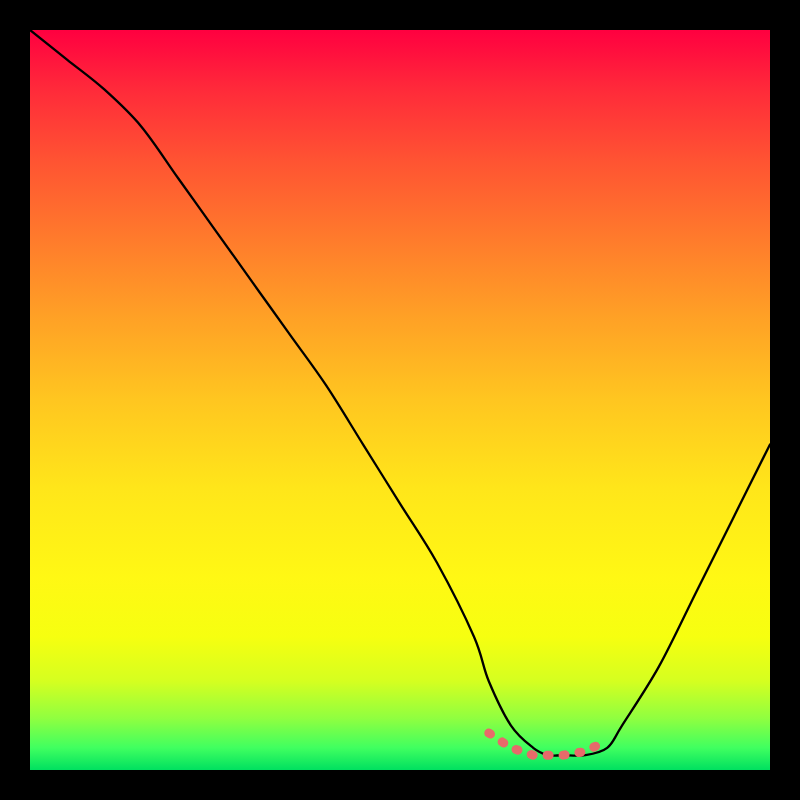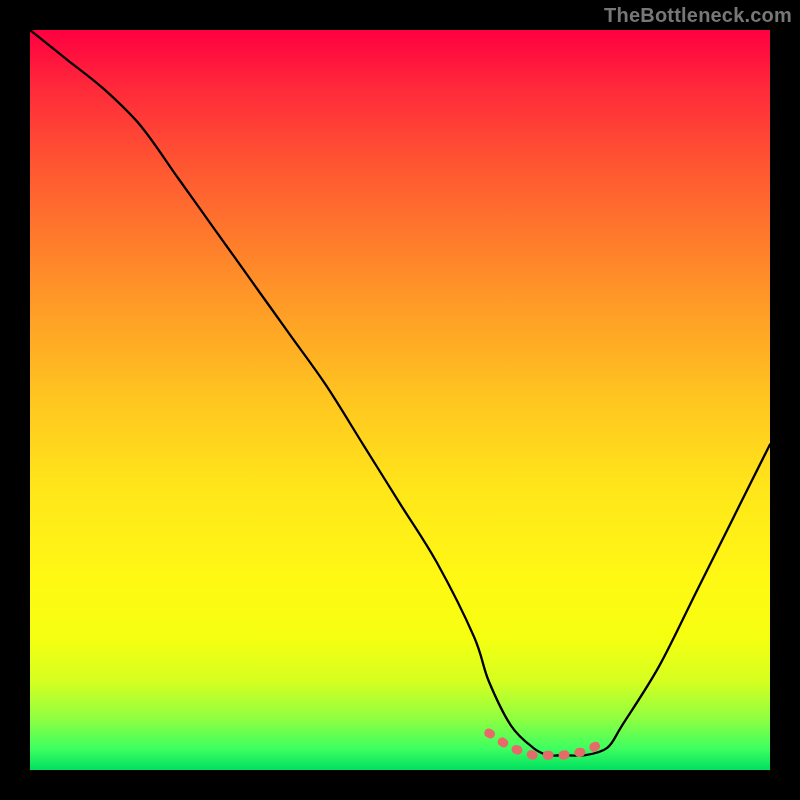--- a/index.html
+++ b/index.html
@@ -45,20 +45,19 @@
   svg.curve {
     position: absolute;
     left: 0; top: 0;
     width: 740px; height: 740px;
   }
 </style>
 </head>
 <body>
 
 <div class="stage">
-  <div class="watermark">TheBottleneck.com</div>
   <div class="plot">
     <svg class="curve" viewBox="0 0 740 740" preserveAspectRatio="none">
       <path fill="none" stroke="#000000" stroke-width="2.3" stroke-linecap="round" stroke-linejoin="round" d="M 0.0 0.0 C 6.2 4.9, 24.7 19.7, 37.0 29.6 C 49.3 39.5, 61.7 48.1, 74.0 59.2 C 86.3 70.3, 98.7 81.4, 111.0 96.2 C 123.3 111.0, 135.7 130.7, 148.0 148.0 C 160.3 165.3, 172.7 182.5, 185.0 199.8 C 197.3 217.1, 209.7 234.3, 222.0 251.6 C 234.3 268.9, 246.7 286.1, 259.0 303.4 C 271.3 320.7, 283.7 336.7, 296.0 355.2 C 308.3 373.7, 320.7 394.7, 333.0 414.4 C 345.3 434.1, 357.7 453.9, 370.0 473.6 C 382.3 493.3, 394.7 510.6, 407.0 532.8 C 419.3 555.0, 435.4 587.1, 444.0 606.8 C 452.6 626.5, 452.6 636.4, 458.8 651.2 C 465.0 666.0, 473.6 684.5, 481.0 695.6 C 488.4 706.7, 497.0 712.9, 503.2 717.8 C 509.4 722.7, 513.1 724.0, 518.0 725.2 C 522.9 726.4, 526.6 725.2, 532.8 725.2 C 539.0 725.2, 547.6 726.4, 555.0 725.2 C 562.4 724.0, 571.0 722.7, 577.2 717.8 C 583.4 712.9, 583.4 709.2, 592.0 695.6 C 600.6 682.0, 616.7 658.6, 629.0 636.4 C 641.3 614.2, 653.7 587.1, 666.0 562.4 C 678.3 537.7, 690.7 513.1, 703.0 488.4 C 715.3 463.7, 733.8 426.7, 740.0 414.4"></path>
       <path fill="none" stroke="#e76a6a" stroke-width="9" stroke-linecap="round" stroke-linejoin="round" stroke-dasharray="2 14" d="M458.8 703.0 L481.0 717.8 L503.2 725.2 L518.0 725.2 L532.8 725.2 L555.0 721.5 L577.2 710.4"></path>
     </svg>
   </div>
 </div>
 
 </body></html>

